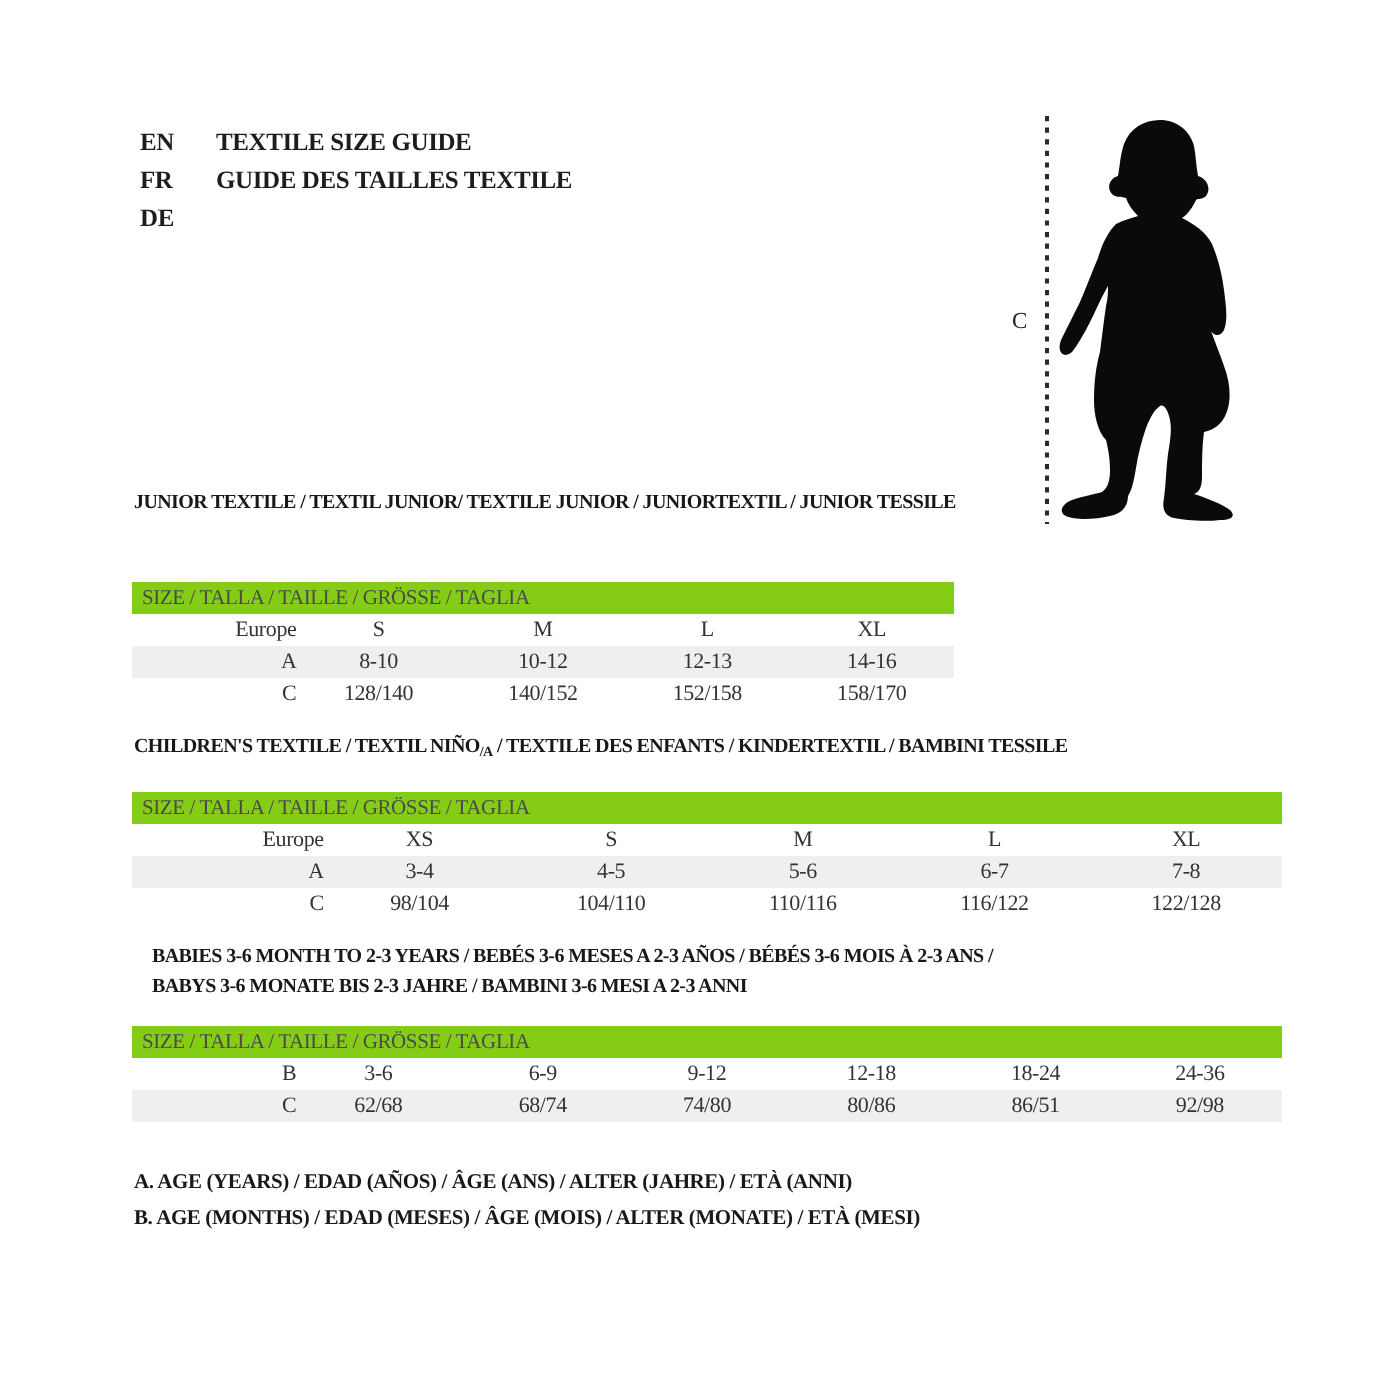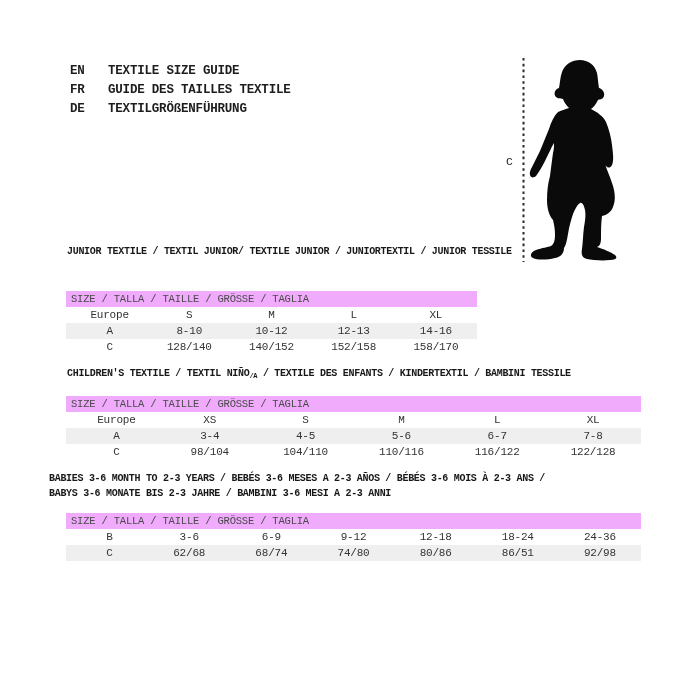--- a/index.html
+++ b/index.html
@@ -1,17 +1,17 @@
 <!DOCTYPE html>
 <html><head>
 <meta charset="utf-8">
 <style>
   html,body{margin:0;padding:0;background:#ffffff;}
   .page{position:relative;width:684px;height:700px;background:#ffffff;overflow:hidden;
-        font-family:Liberation Mono, monospace;color:#1c1c1c;}
+        font-family:Liberation Serif, serif;color:#1c1c1c;}
 
   
   .langs{position:absolute;left:70px;top:62px;}
   .lang-row{display:flex;font-weight:bold;font-size:12.5px;line-height:18.8px;
             letter-spacing:-0.2px;color:#1d1d1d;}
   .lang-code{width:38px;}
 
   
   .measure-svg{position:absolute;left:517px;top:56px;}
   .baby-svg{position:absolute;left:520px;top:50px;}
@@ -21,22 +21,22 @@
   .sec-title{position:absolute;font-weight:bold;font-size:10px;letter-spacing:-0.3px;
              color:#181818;white-space:nowrap;}
   .sec-title .sub{font-size:7px;position:relative;top:2px;}
   .sec-title-multi{white-space:normal;line-height:15px;}
 
   
   .tbl-wrap{position:absolute;}
   table.sizes{border-collapse:collapse;table-layout:fixed;width:100%;}
   table.sizes td{height:16px;padding:0;font-size:11px;letter-spacing:-0.2px;
                  color:#333;text-align:center;vertical-align:middle;}
-  table.sizes td.rowlabel{text-align:center;padding-left:5px;width:50px;}
-  table.sizes tr.bar td{background:#f0abfc;color:#4a4a4a;text-align:left;
+  table.sizes td.rowlabel{text-align:right;padding-left:5px;width:50px;}
+  table.sizes tr.bar td{background:#84cc16;color:#4a4a4a;text-align:left;
                         padding-left:5px;font-size:10.5px;}
   table.sizes tr.stripe td{background:#efefef;}
 
   
   .notes{position:absolute;left:67px;top:583px;font-weight:bold;font-size:10.5px;
          letter-spacing:-0.2px;line-height:17.8px;color:#181818;white-space:nowrap;}
 </style>
 </head>
 <body>
 
@@ -46,21 +46,20 @@
     <div class="lang-row">
       <span class="lang-code">EN</span>
       <span class="lang-label">TEXTILE SIZE GUIDE</span>
     </div>
     <div class="lang-row">
       <span class="lang-code">FR</span>
       <span class="lang-label">GUIDE DES TAILLES TEXTILE</span>
     </div>
     <div class="lang-row">
       <span class="lang-code">DE</span>
-      <span class="lang-label">TEXTILGRÖßENFÜHRUNG</span>
     </div>
   </div>
 
   <svg class="measure-svg" width="12" height="208" viewBox="0 0 12 208">
     <line x1="6.5" y1="2" x2="6.5" y2="206" stroke="#2a2a2a" stroke-width="2" stroke-dasharray="2.6 3.2"></line>
   </svg>
   <div class="c-label">C</div>
 
   <svg class="baby-svg" width="130" height="215" viewBox="0 0 130 215">
     <path fill="#0a0a0a" d="
@@ -173,21 +172,21 @@
         <td>98/104</td>
         <td>104/110</td>
         <td>110/116</td>
         <td>116/122</td>
         <td>122/128</td>
       </tr>
     </tbody>
       </table>
   </div>
 
-  <div class="sec-title sec-title-multi" style="left:49px;top:471px;width:570px;">
+  <div class="sec-title sec-title-multi" style="left:76px;top:471px;width:570px;">
     <div>BABIES 3-6 MONTH TO 2-3 YEARS / BEBÉS 3-6 MESES A 2-3 AÑOS / BÉBÉS 3-6 MOIS À 2-3 ANS /</div>
     <div>BABYS 3-6 MONATE BIS 2-3 JAHRE / BAMBINI 3-6 MESI A 2-3 ANNI</div>
   </div>
   <div class="tbl-wrap" style="left:66px;top:513px;width:575px;">
     <table class="sizes">
       <tbody>
           <tr class="bar">
         <td colspan="7">SIZE / TALLA / TAILLE / GRÖSSE / TAGLIA</td>
       </tr>
       <tr>
@@ -206,15 +205,17 @@
         <td>74/80</td>
         <td>80/86</td>
         <td>86/51</td>
         <td>92/98</td>
       </tr>
     </tbody>
       </table>
   </div>
 
   <div class="notes">
+    <div>A. AGE (YEARS) / EDAD (AÑOS) / ÂGE (ANS) / ALTER (JAHRE) / ETÀ (ANNI)</div>
+    <div>B. AGE (MONTHS) / EDAD (MESES) / ÂGE (MOIS) / ALTER (MONATE) / ETÀ (MESI)</div>
   </div>
 
 </div>
 
 </body></html>

